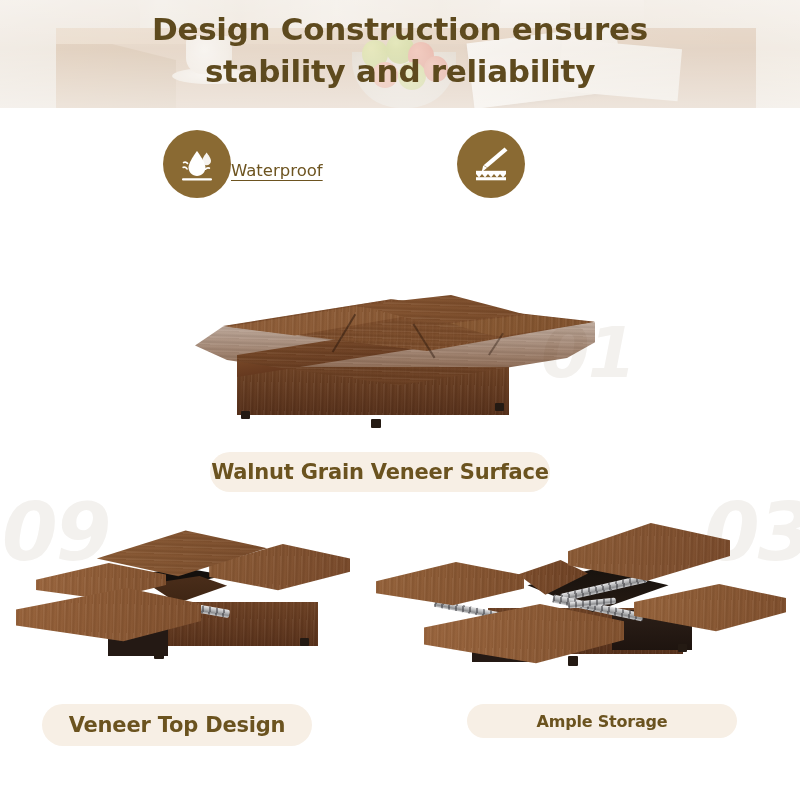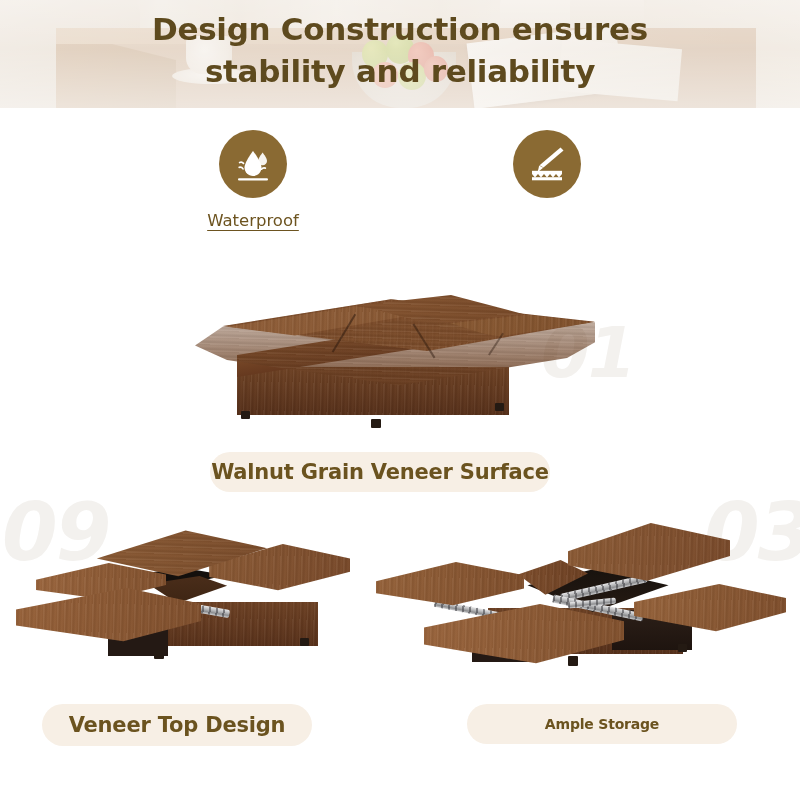--- a/index.html
+++ b/index.html
@@ -131,21 +131,21 @@
     position: absolute;
     left: 0; top: 130px;
     width: 800px;
     display: flex;
     justify-content: center;
     gap: 114px;
   }
   .feature {
     width: 180px;
     display: flex;
-    flex-direction: column;
+    flex-direction: row;
     align-items: center;
   }
   .feature-circle {
     width: 68px; height: 68px;
     border-radius: 50%;
     background: #8a6a33;
     display: flex;
     align-items: center;
     justify-content: center;
   }
@@ -177,21 +177,21 @@
     border-radius: 28px;
     display: flex;
     align-items: center;
     justify-content: center;
     font-weight: 700;
     color: #6b531f;
     letter-spacing: -0.2px;
   }
   .pill-01 { left: 210px; top: 452px; width: 340px; height: 40px; font-size: 21px; }
   .pill-02 { left: 42px;  top: 704px; width: 270px; height: 42px; font-size: 21px; }
-  .pill-03 { left: 467px; top: 704px; width: 270px; height: 40px; font-size: 14px; }
+  .pill-03 { left: 467px; top: 704px; width: 270px; height: 34px; font-size: 16px; }
 
   
   .table-fig { position: absolute; }
 
   .grain {
     position: absolute; inset: 0;
     background-image: repeating-linear-gradient(
         92deg,
         rgba(255,255,255,0.055) 0px,
         rgba(255,255,255,0.055) 1px,

